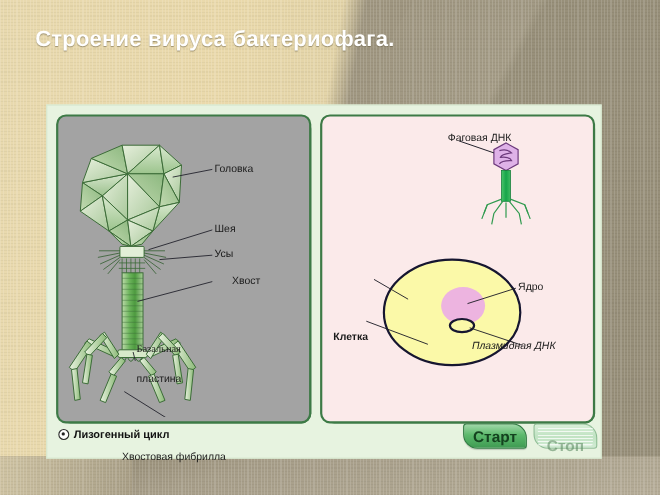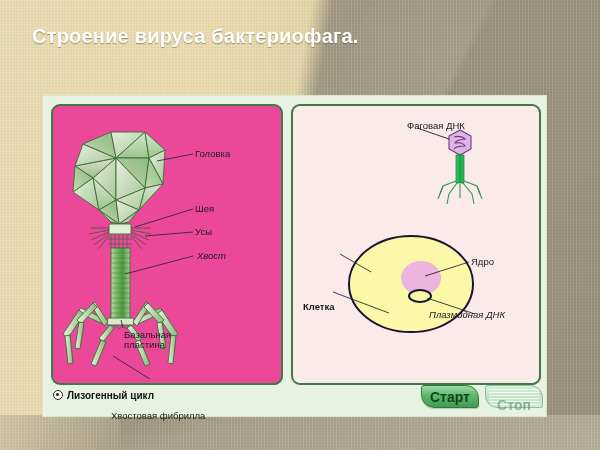--- a/index.html
+++ b/index.html
@@ -48,21 +48,21 @@
 
   
   .card{position:absolute;left:42px;top:95px;width:503px;height:320px;
     background:#e7f3e0;border:1px solid #d6e7cd;
   }
 
   
   .panel{position:absolute;border-radius:9px;}
   .panel-shadow{position:absolute;border-radius:9px;background:#3f7a46;}
   .panel-left{left:8px;top:8px;width:228px;height:277px;
-    background:#ec4899;border:2px solid #3d7a46;}
+    background:#a3a3a3;border:2px solid #3d7a46;}
   .panel-left-sh{left:12px;top:12px;width:228px;height:277px;}
   .panel-right{left:248px;top:8px;width:246px;height:277px;
     background:#fbeaea;border:2px solid #3d7a46;}
   .panel-right-sh{left:252px;top:12px;width:246px;height:277px;}
 
   .lbl{position:absolute;font-size:9.5px;color:#1a1a1a;white-space:nowrap;}
   .lbl-b{font-weight:bold;}
   svg{display:block;}
 
   
@@ -244,22 +244,22 @@
           <path d="M92,130 L140,126"></path>
           <path d="M72,168 L140,150"></path>
           <path d="M68,214 L70,222"></path>
           <path d="M60,250 L100,275"></path>
         </g>
       </svg>
 
       <div class="lbl" style="left:142px;top:42px;">Головка</div>
       <div class="lbl" style="left:142px;top:97px;">Шея</div>
       <div class="lbl" style="left:142px;top:120px;">Усы</div>
-      <div class="lbl" style="left:144px;top:144px;font-style:italic;">Хвост</div>
-      <div class="lbl" style="left:71px;top:223px;">Базальная</div>
+      <div class="lbl" style="left:158px;top:144px;">Хвост</div>
+      <div class="lbl" style="left:71px;top:207px;font-family:Liberation Serif, serif;">Базальная</div>
       <div class="lbl" style="left:71px;top:233px;">пластина</div>
       <div class="lbl" style="left:58px;top:258px;margin-top:46px;">Хвостовая фибрилла</div>
     </div>
 
     <div class="panel-shadow panel-right-sh"></div>
     <div class="panel panel-right">
 
       <svg width="242" height="273" viewBox="0 0 242 273">
         <defs>
           <linearGradient id="gtail2" x1="0" y1="0" x2="1" y2="0">

